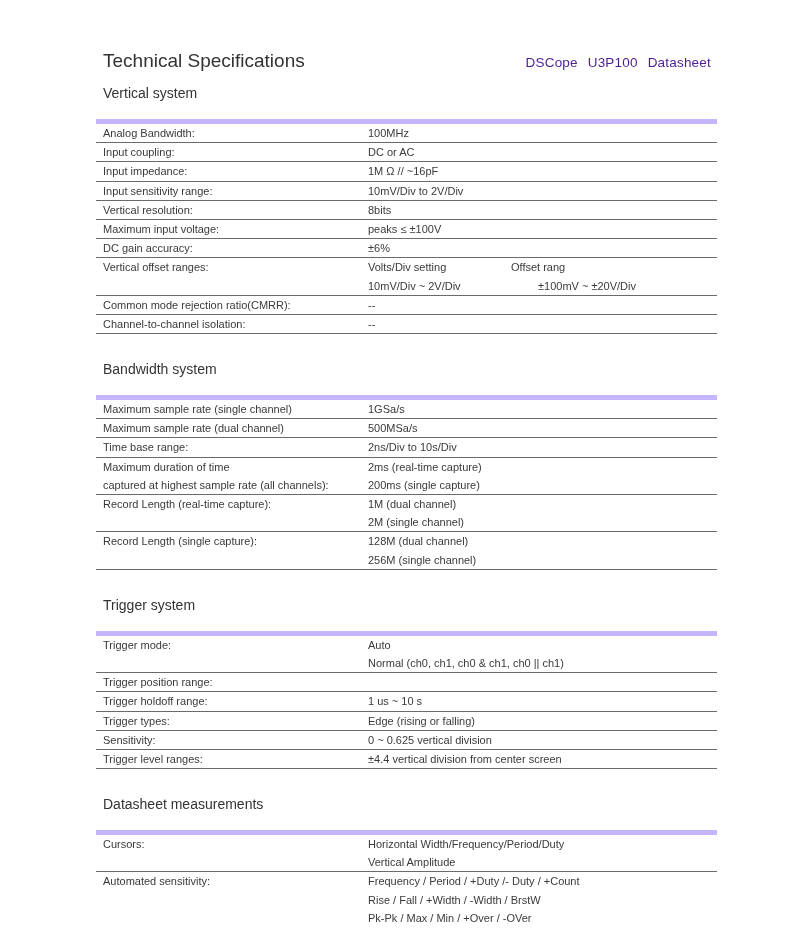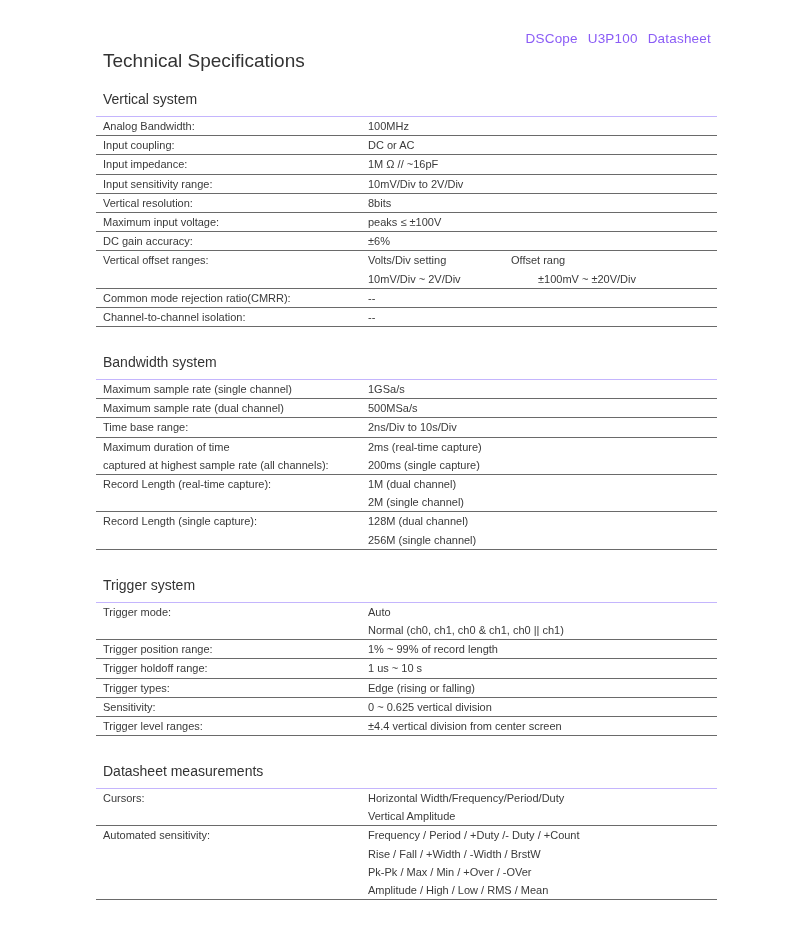--- a/index.html
+++ b/index.html
@@ -36,24 +36,24 @@
     color: #333333;
     line-height: 18px;
   }
   .section-heading {
     margin: 27px 0 0 7px;
     font-size: 14px;
     font-weight: 400;
     color: #333333;
     line-height: 16px;
   }
-  .section-heading.first { margin-top: 21px; }
+  .section-heading.first { margin-top: 15px; }
   .spec-table {
-    margin-top: 9px;
-    border-top: 1px solid #c4b5fd;
+    margin-top: 18px;
+    border-top: 5px solid #c4b5fd;
     width: 100%;
   }
   .spec-row {
     display: flex;
     border-bottom: 1px solid #6a6a6a;
     font-size: 11px;
   }
   .cell-label {
     flex: none;
     width: 272px;
@@ -66,21 +66,21 @@
   .line {
     line-height: 18.2px;
     height: 18.2px;
     white-space: nowrap;
   }
 </style>
 </head>
 <body>
 
 <div class="page">
-  <div class="doc-header" style="color: #8b5cf6;">DSCope U3P100 Datasheet</div>
+  <div class="doc-header" style="color: #4c1d95; margin-top: 24px;">DSCope U3P100 Datasheet</div>
   <div class="content">
     <h1 class="page-title">Technical Specifications</h1>
     <div id="sections">
         <h2 class="section-heading first">Vertical system</h2>
         <div class="spec-table">
           <div class="spec-row">
             <div class="cell-label">
               <div class="line">Analog Bandwidth:</div>
             </div>
             <div class="cell-value">
@@ -227,23 +227,20 @@
               <div class="line">Trigger mode:</div>
             </div>
             <div class="cell-value">
               <div class="line">Auto</div>
               <div class="line">Normal (ch0, ch1, ch0 &amp; ch1, ch0 || ch1)</div>
             </div>
           </div>
           <div class="spec-row">
             <div class="cell-label">
               <div class="line">Trigger position range:</div>
-            </div>
-            <div class="cell-value">
-              <div class="line">1% ~ 99% of record length</div>
             </div>
           </div>
           <div class="spec-row">
             <div class="cell-label">
               <div class="line">Trigger holdoff range:</div>
             </div>
             <div class="cell-value">
               <div class="line">1 us ~ 10 s</div>
             </div>
           </div>

